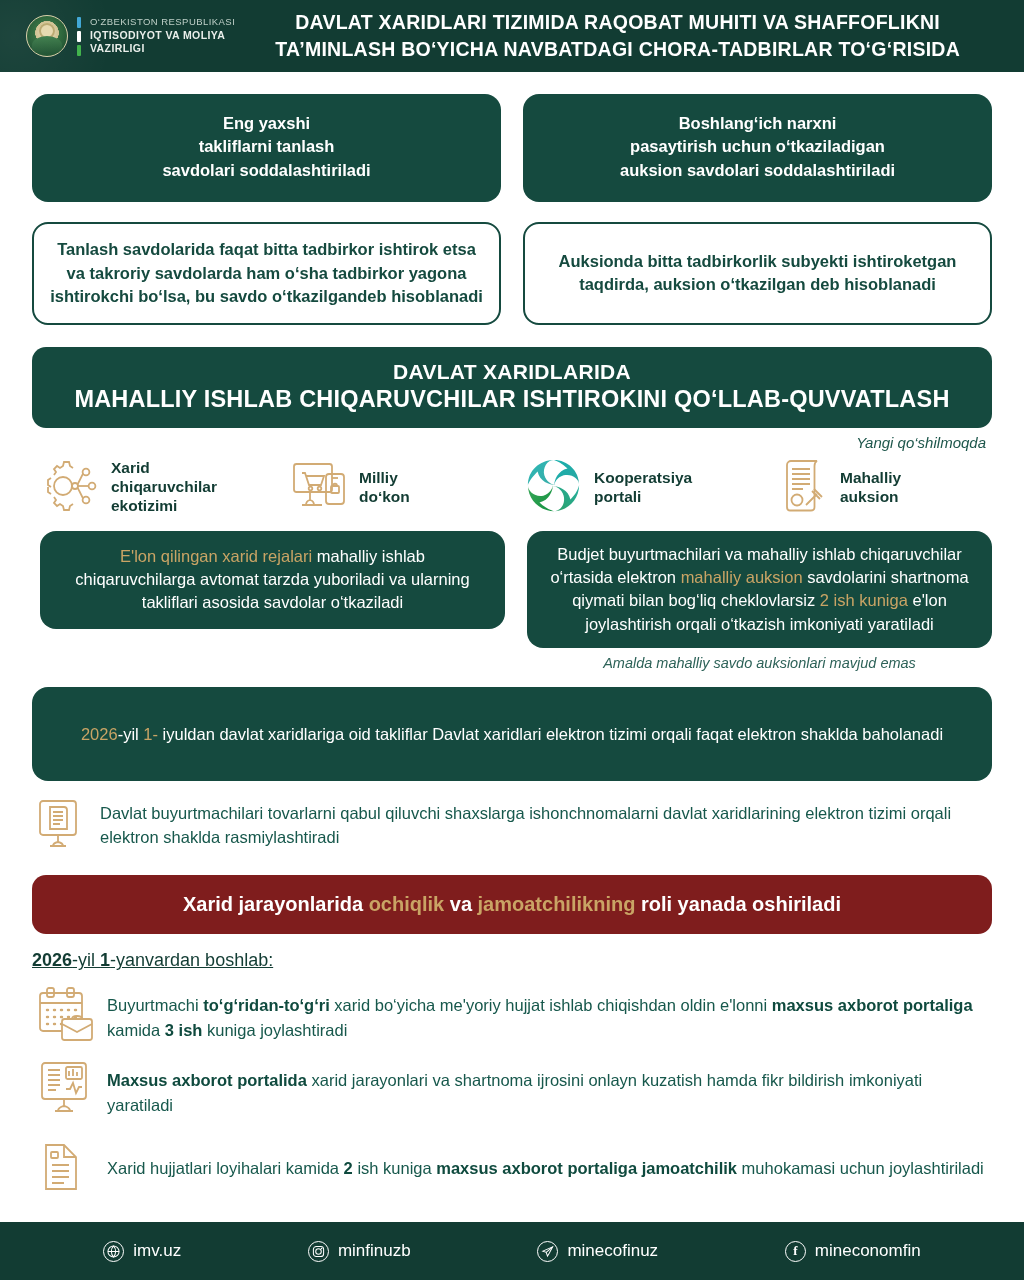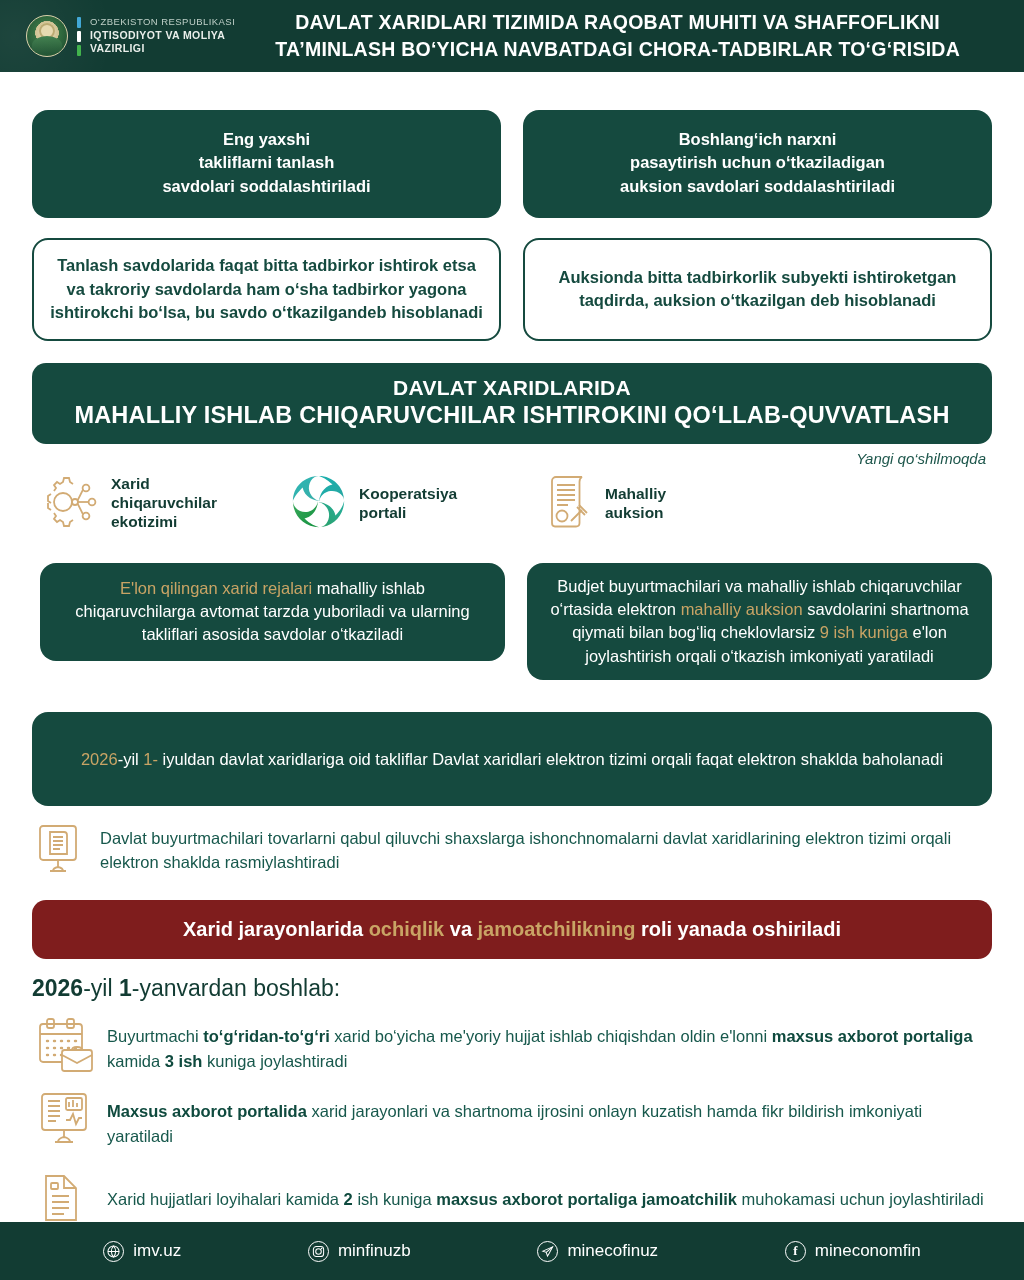--- a/index.html
+++ b/index.html
@@ -60,21 +60,20 @@
   }
 
   
   .content { padding: 0 32px; }
   .row2 { display:flex; gap:22px; }
   .box-dark {
     background:#154a3f; color:#ffffff; border-radius:16px;
     padding:16px 18px; text-align:center;
     font-size:16.5px; line-height:1.42; font-weight:bold;
     flex:1;
-    margin-top:16px;
   }
   .box-out {
     background:#ffffff; color:#154a3f; border:2px solid #154a3f;
     border-radius:16px; padding:14px 16px; text-align:center;
     font-size:16.5px; line-height:1.42; font-weight:bold; flex:1;
   }
   .gold { color:#c9a465; }
 
   
   .banner {
@@ -109,21 +108,21 @@
   .mono-text { font-size:16.5px; line-height:1.45; color:#17584c; }
 
   
   .banner2 {
     margin-top:22px; background:#7f1d1d; border-radius:14px;
     padding:18px 20px; text-align:center;
     color:#fff; font-size:20px; font-weight:bold;
   }
 
   
-  .kicker { margin-top:16px; font-size:23px; font-weight:bold; color:#123c33; }
+  .kicker { margin-top:16px; font-size:18px; font-weight:bold; color:#123c33;text-decoration:underline; }
   .kicker .n { color:#123c33; }
   .list { margin-top:8px; }
   .list-item { display:flex; gap:9px; align-items:center; margin-top:14px; padding-left:6px; }
   .li-text { font-size:16.5px; line-height:1.5; color:#17584c; padding-top:4px; }
   .li-text b { color:#0f4a3e; }
 
   
   .footer {
     position:absolute; left:0; bottom:0; width:1024px; height:58px;
     background:#123c33; display:flex; align-items:center;
@@ -208,20 +207,39 @@
               <path d="M31.6 28.6 L37 39.4"></path>
           </svg>
         </span>
         <span class="icon-label">
           <div>Xarid</div>
           <div>chiqaruvchilar</div>
           <div>ekotizimi</div>
         </span>
       </div>
 
+      <div class="icon-cell c2">
+        <span class="ic">
+          <svg width="56" height="52" viewBox="0 0 56 52" fill="none" stroke="#d2ab74" stroke-width="1.8">
+            <rect x="2" y="4" width="38" height="28" rx="2.5"></rect>
+            <path d="M18 32 L18 40 M10 45 L30 45 M14 45 C14 41 18 40 18 40 C18 40 22 41 22 45"></path>
+            <path d="M10 13 L13 13 L17 25 L29 25 L32 16 L14.5 16"></path>
+            <circle cx="18.5" cy="28.5" r="1.8"></circle>
+              <circle cx="27.5" cy="28.5" r="1.8"></circle>
+            <rect x="34" y="14" width="18" height="30" rx="3"></rect>
+            <path d="M40 18 L46 18"></path>
+            <rect x="39" y="26" width="8" height="7" rx="1"></rect>
+            <path d="M41 26 C41 23 45 23 45 26"></path>
+          </svg>
+        </span>
+        <span class="icon-label">
+          <div>Milliy</div>
+          <div>do‘kon</div>
+        </span>
+      </div>
 
       <div class="icon-cell c3">
         <span class="ic">
           <svg width="58" height="58" viewBox="0 0 60 60">
             <defs>
               <linearGradient id="gA" x1="0" y1="0" x2="1" y2="1">
                 <stop offset="0" stop-color="#18b0ae"></stop>
                   <stop offset="1" stop-color="#2aa6a0"></stop>
               </linearGradient>
               <linearGradient id="gB" x1="0" y1="0" x2="1" y2="1">
@@ -265,23 +283,24 @@
       <div style="flex:1;padding-left:8px;">
         <div class="box-dark" style="font-weight:normal; min-height:98px; display:flex; align-items:center; justify-content:center; padding:14px 22px;">
           <span>
             <span class="gold">E'lon qilingan xarid rejalari</span><span> mahalliy ishlab chiqaruvchilarga avtomat tarzda yuboriladi va ularning takliflari asosida savdolar o‘tkaziladi</span>
           </span>
         </div>
       </div>
       <div style="flex:1;">
         <div class="box-dark" style="font-weight:normal; min-height:98px; display:flex; align-items:center; justify-content:center; padding:12px 18px;">
           <span>
-            <span>Budjet buyurtmachilari va mahalliy ishlab chiqaruvchilar o‘rtasida elektron </span><span class="gold">mahalliy auksion</span><span> savdolarini shartnoma qiymati bilan bog‘liq cheklovlarsiz </span><span class="gold">9 ish kuniga</span><span> e'lon joylashtirish orqali o‘tkazish imkoniyati yaratiladi</span>
+            <span>Budjet buyurtmachilari va mahalliy ishlab chiqaruvchilar o‘rtasida elektron </span><span class="gold">mahalliy auksion</span><span> savdolarini shartnoma qiymati bilan bog‘liq cheklovlarsiz </span><span class="gold">2 ish kuniga</span><span> e'lon joylashtirish orqali o‘tkazish imkoniyati yaratiladi</span>
           </span>
         </div>
+        <div class="note-center">Amalda  mahalliy savdo auksionlari mavjud emas</div>
       </div>
     </div>
 
     <div class="row2" style="margin-top:16px;">
       <div class="box-dark" style="font-weight:normal; min-height:94px; display:flex; align-items:center; justify-content:center; padding:14px 20px;">
         <span>
           <span class="gold">2026</span><span>-yil </span><span class="gold">1-</span><span> iyuldan davlat xaridlariga oid takliflar Davlat xaridlari elektron tizimi orqali faqat elektron shaklda baholanadi</span>
         </span>
       </div>
     </div>

